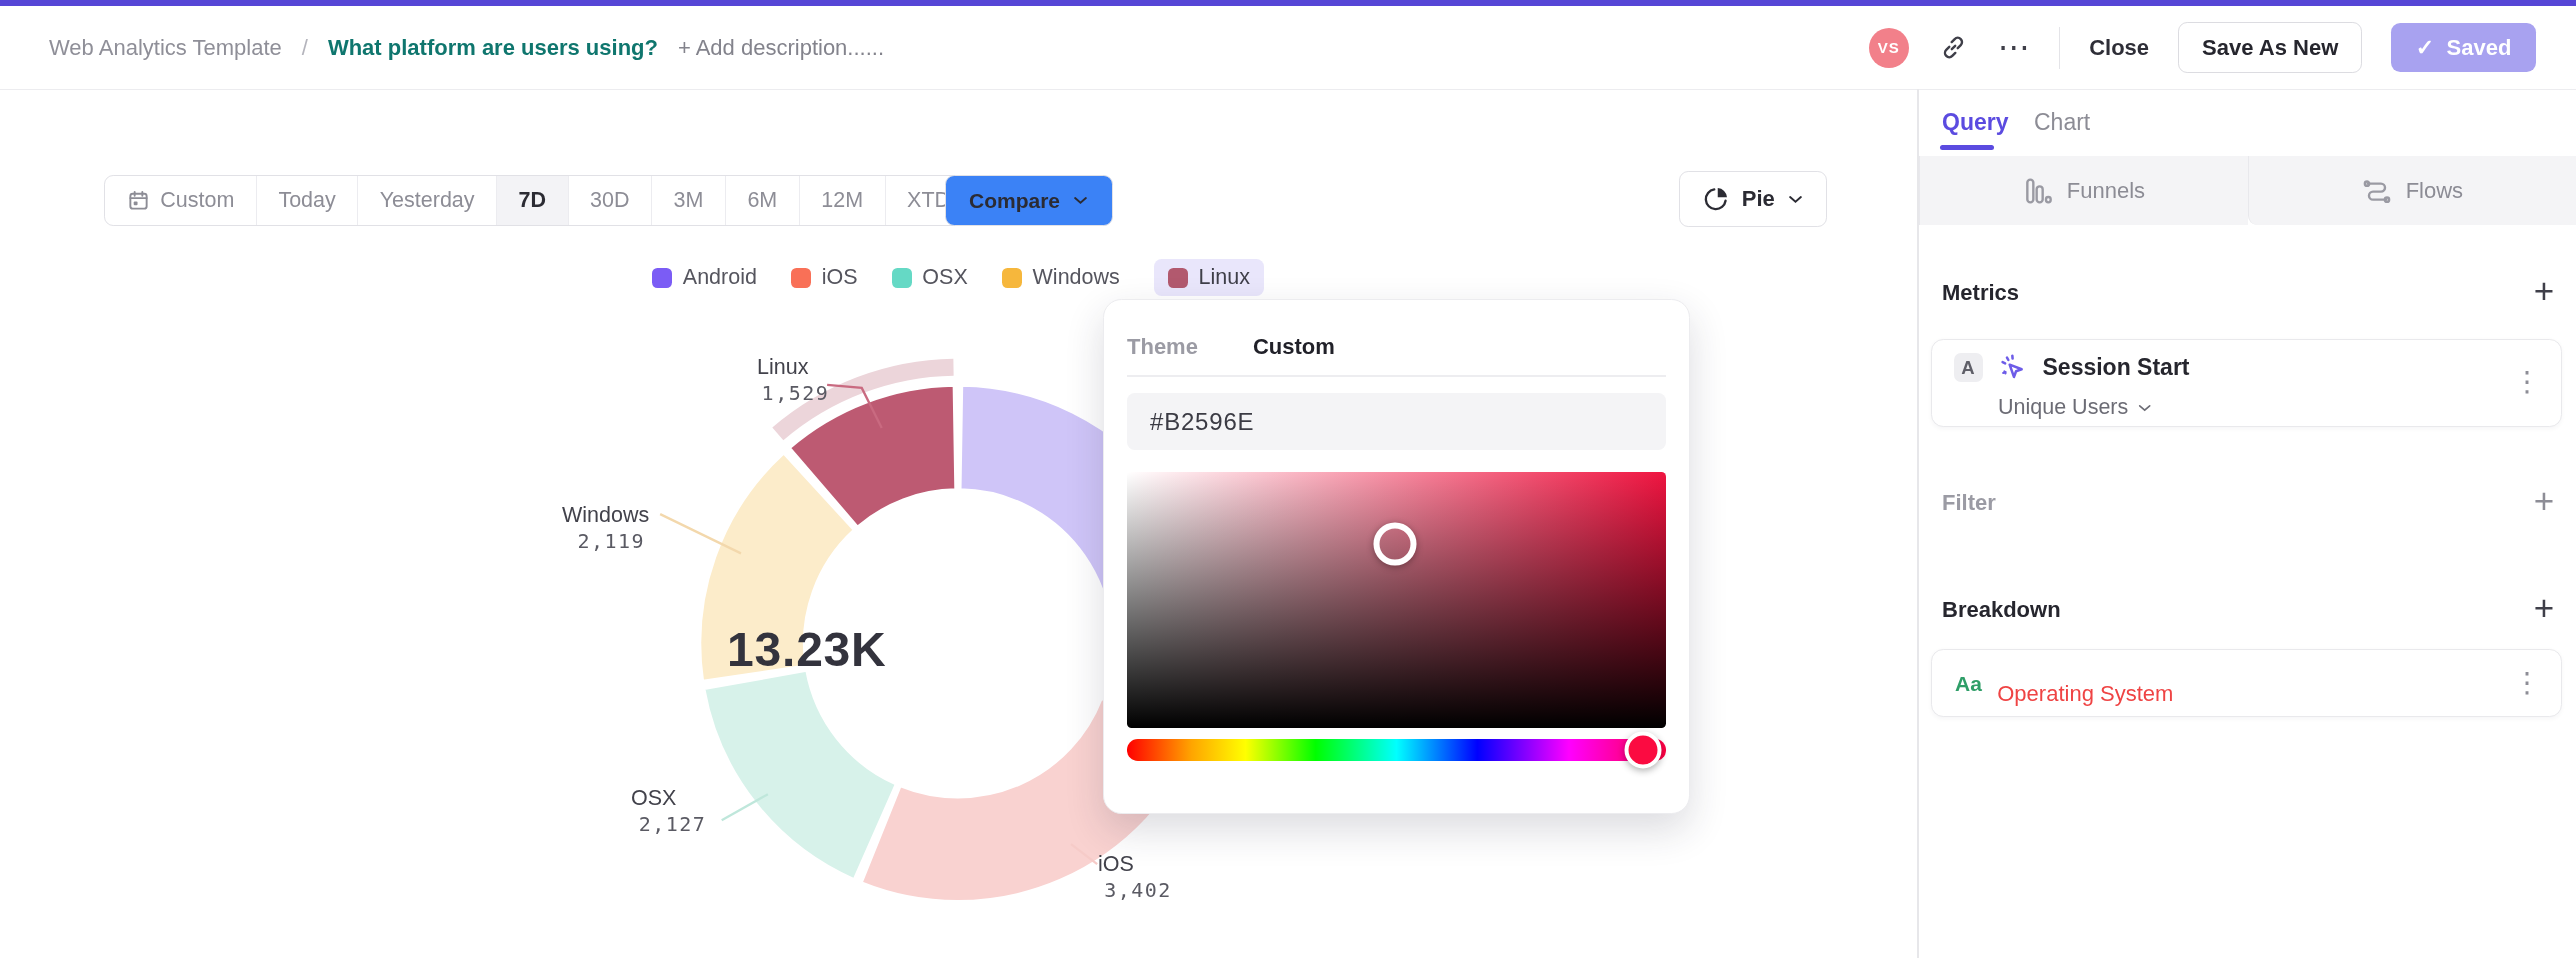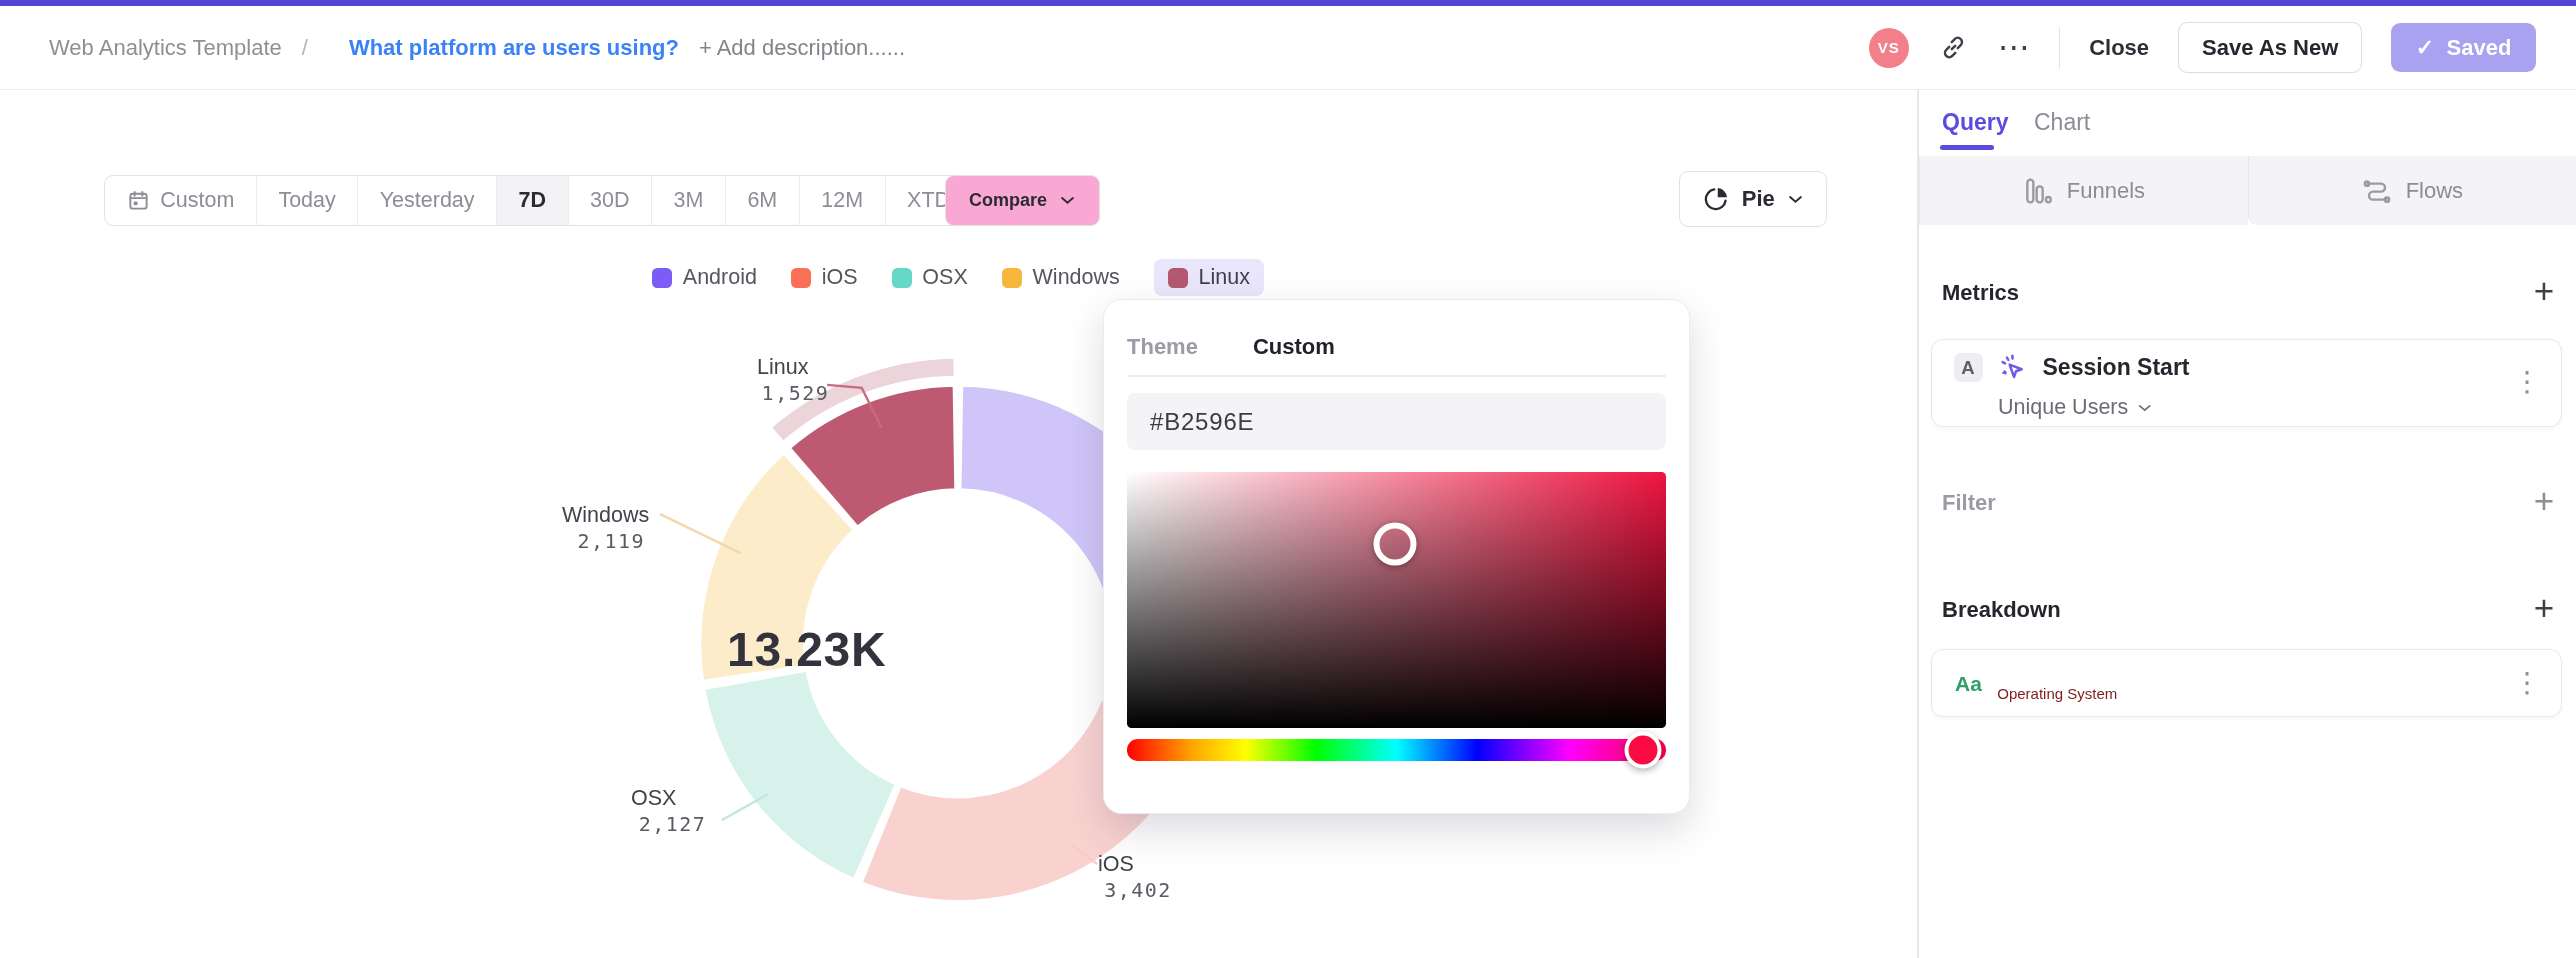--- a/index.html
+++ b/index.html
@@ -5,40 +5,40 @@
   html,body{margin:0;padding:0;background:#fff;}
   #app{position:relative;width:2576px;height:959px;background:#fff;overflow:hidden;
        font-family:"Liberation Sans",sans-serif;color:#34343e;}
   .abs{position:absolute;}
   
   #accent-bar{left:0;top:0;width:2576px;height:6.2px;background:#5646d6;}
   #header{left:0;top:6.2px;width:2576px;height:83px;background:#fff;border-bottom:1.5px solid #ececef;}
   #header-left{position:absolute;left:49px;top:0;height:83px;display:flex;align-items:center;gap:20px;font-size:22px;}
   .crumb-root{color:#8f8f98;}
   .crumb-sep{color:#b4b4bc;}
-  .crumb-title{color:#3b82f6;font-weight:700;margin-left:21px;}
+  .crumb-title{color:#0f766e;font-weight:700;}
   .crumb-add{color:#83838c;}
   #header-right{position:absolute;right:40px;top:0;height:83px;display:flex;align-items:center;gap:29px;}
   #avatar{width:40px;height:40px;border-radius:50%;background:#f2808a;color:#fff;font-size:15px;font-weight:700;
           display:flex;align-items:center;justify-content:center;letter-spacing:0.8px;}
   .hdr-icon{width:31px;height:31px;color:#3f3f49;display:flex;align-items:center;justify-content:center;}
   #ellipsis-btn{font-size:32px;color:#3f3f49;line-height:15.4px;}
   #hdr-divider{width:1.5px;height:42px;background:#e4e4e8;}
   #close-btn{font-size:22px;font-weight:600;color:#2e2e37;}
   #save-as-new-btn{height:49px;padding:0 23px;border:1.5px solid #dcdce1;border-radius:9.2px;background:#fff;
           font-size:22px;font-weight:600;color:#26262e;display:flex;align-items:center;}
   #saved-btn{height:49px;padding:0 24.6px;border-radius:9.2px;background:#a8a2f0;color:#fff;
           font-size:22px;font-weight:600;display:flex;align-items:center;gap:12.3px;}
   
   #range-group{left:104px;top:175px;height:49px;display:flex;border:1.5px solid #e1e1e6;border-radius:9.2px;overflow:hidden;background:#fff;}
   .range-cell{display:flex;align-items:center;gap:10.8px;padding:0 21.5px;font-size:21.5px;color:#8d8d96;border-right:1.5px solid #ececf0;cursor:default;}
   .range-cell:last-child{border-right:none;}
   .range-cell.active{background:#f3f3f6;color:#2b2b33;font-weight:700;}
   #compare-btn{left:945px;top:175px;height:49px;display:flex;align-items:center;gap:12.3px;padding:0 23px;
-          border:1.5px solid #e1e1e6;border-radius:9.2px;background:#f9a8d4;font-size:18px;font-weight:600;color:#2b2b33;}
+          border:1.5px solid #e1e1e6;border-radius:9.2px;background:#3b82f6;font-size:21px;font-weight:600;color:#2b2b33;}
   #pie-btn{left:1679px;top:171px;height:54px;display:flex;align-items:center;gap:12.3px;padding:0 21.5px;
           border:1.5px solid #e1e1e6;border-radius:9.2px;background:#fff;font-size:22px;font-weight:600;color:#2b2b33;}
   
   #legend{left:0;top:259px;width:1916px;display:flex;justify-content:center;align-items:center;gap:34px;}
   .legend-item{display:flex;align-items:center;gap:10.8px;font-size:21.5px;color:#55555e;}
   .legend-item.selected{background:#e9e6fb;border-radius:7.7px;padding:6.2px 14px;color:#3f3f49;}
   .swatch{width:20px;height:20px;border-radius:5.4px;background:#ccc;}
   
   .slice-label{position:absolute;font-size:21.5px;color:#42424b;line-height:26px;}
   .slice-label .val{font-family:"DejaVu Sans Mono",monospace;font-size:20px;color:#5a5a63;letter-spacing:1.5px;}
@@ -79,21 +79,21 @@
   #metric-card{top:339px;height:88px;}
   .card-row1{position:absolute;left:21.5px;top:11.5px;display:flex;align-items:center;gap:14px;}
   .a-badge{width:29px;height:29px;background:#eeeef1;border-radius:7px;color:#5f5f68;font-size:18.5px;font-weight:700;
           display:flex;align-items:center;justify-content:center;}
   .metric-name{font-size:23px;font-weight:600;color:#26262e;}
   .kebab{position:absolute;right:20px;font-size:28px;color:#8d8d96;line-height:28px;}
   #metric-sub{position:absolute;left:66px;top:55px;display:flex;align-items:center;gap:9.2px;font-size:21.5px;color:#6c6c75;}
   #breakdown-card{top:649px;height:68px;}
   #breakdown-row{position:absolute;left:23px;top:0;height:68px;display:flex;align-items:center;gap:15.4px;}
   .aa-badge{font-size:21px;font-weight:700;color:#2f9e68;}
-  .breakdown-name{font-size:15px;color:#7f1d1d;margin-top:19px;}
+  .breakdown-name{font-size:22px;color:#ef4444;margin-top:19px;}
   svg.icon{display:block;}
   #donut-svg,#connector-svg{position:absolute;left:0;top:0;pointer-events:none;}
 </style>
 </head>
 <body>
 
 <div id="app">
 
   <div class="abs" id="accent-bar"></div>
 

